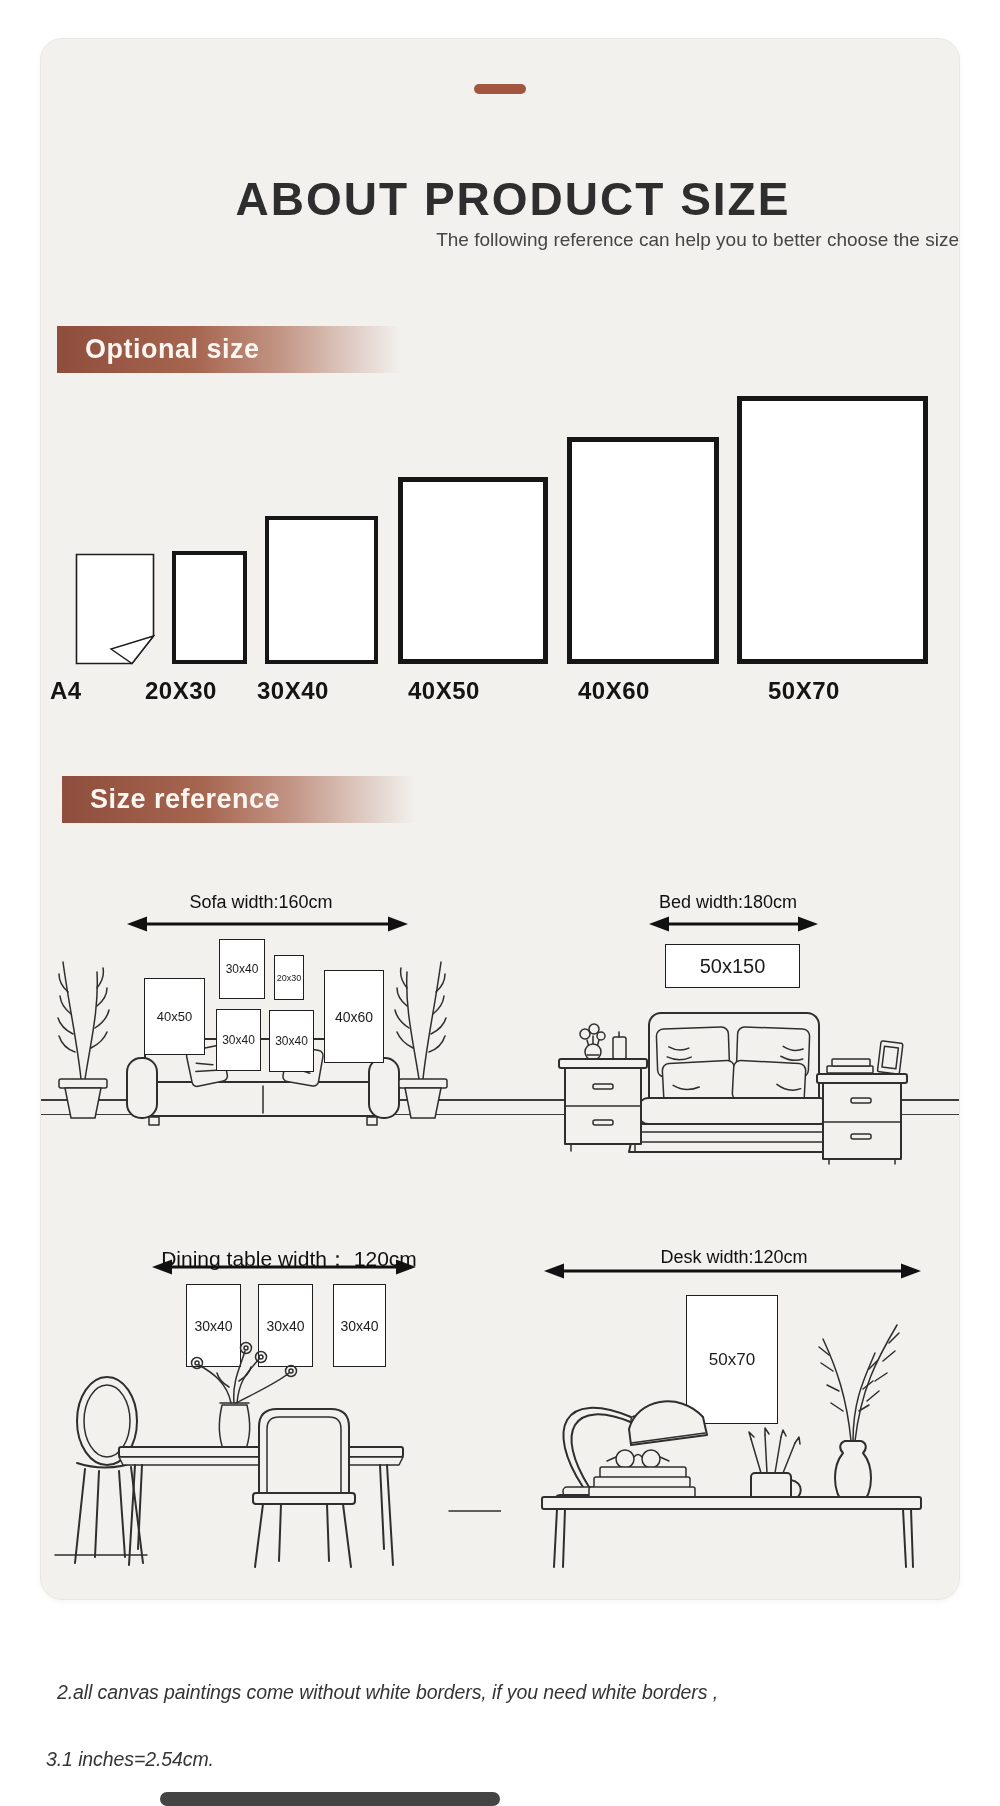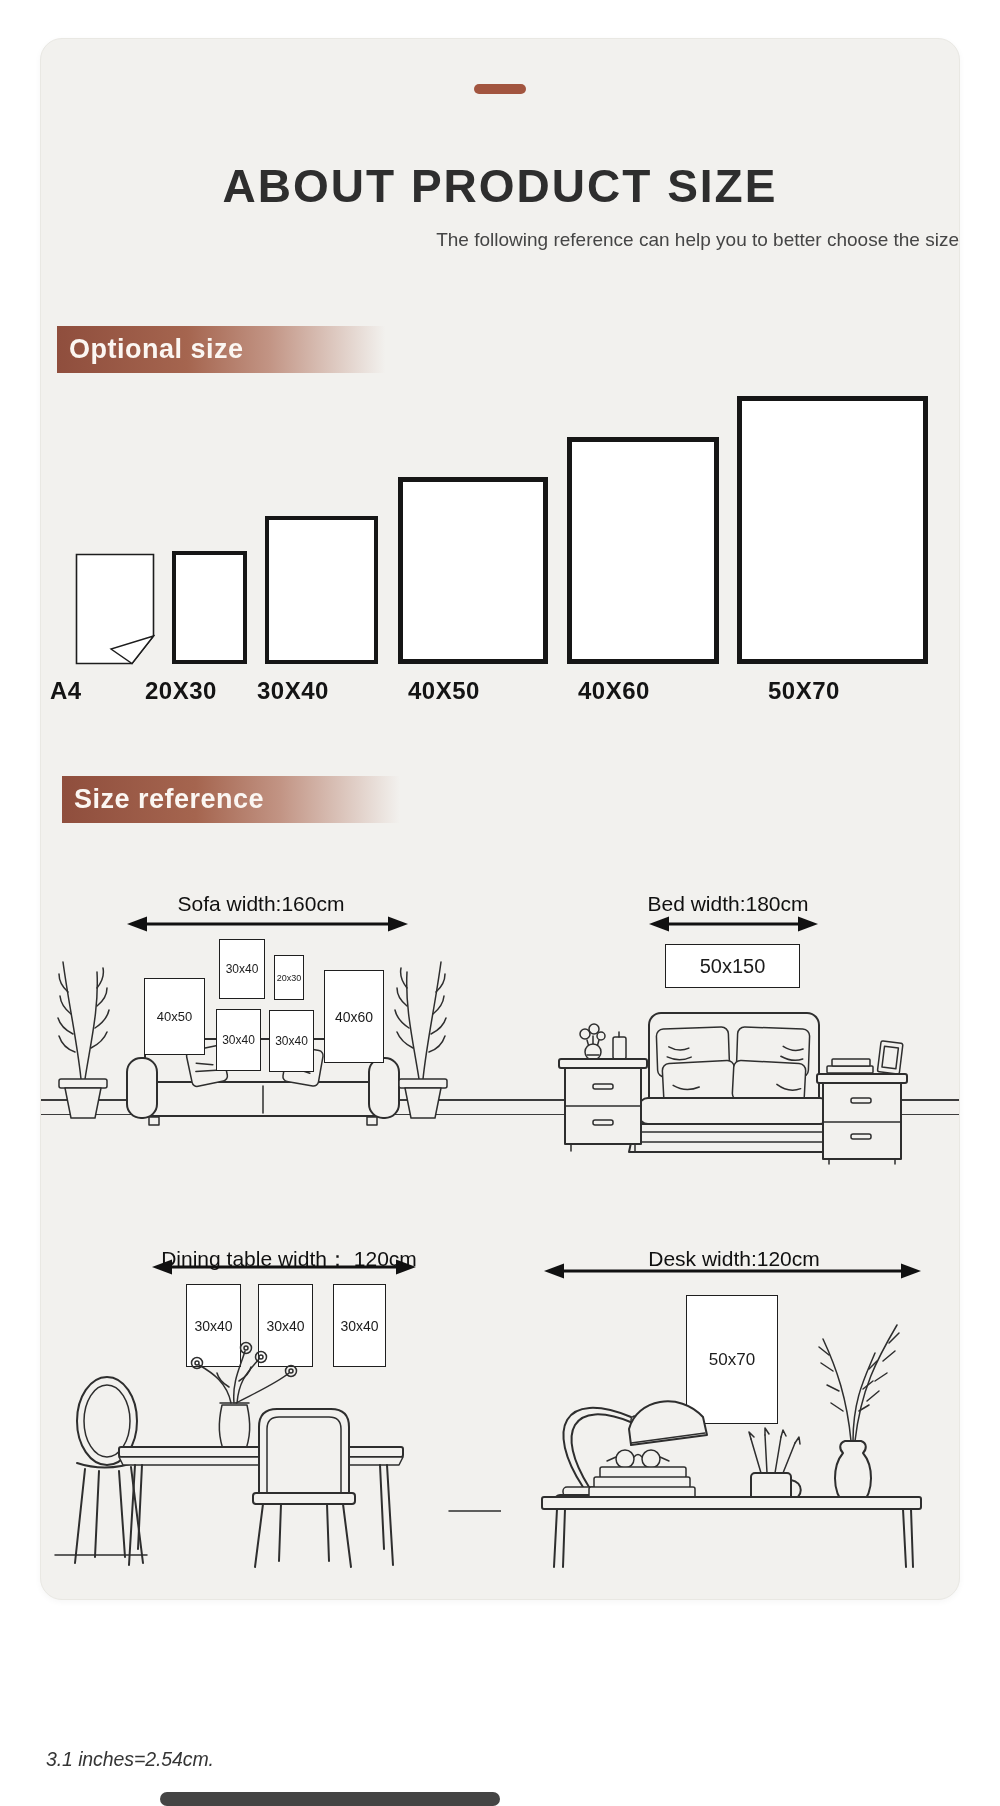--- a/index.html
+++ b/index.html
@@ -5,38 +5,38 @@
   html,body{margin:0;padding:0;background:#fff}
   .page{position:relative;width:1000px;height:1806px;background:#ffffff;overflow:hidden;
         font-family:"Liberation Sans",sans-serif;color:#2d2d2d}
   .abs{position:absolute}
   .card{position:absolute;left:40px;top:38px;width:918px;height:1560px;background:#f2f1ee;
         border:1px solid #e9e8e3;border-radius:22px;overflow:hidden;box-shadow:0 2px 6px rgba(0,0,0,.04)}
   .dash{left:433px;top:45px;width:52px;height:10px;border-radius:5px;background:#a2553f}
   .title{left:0;top:120px;width:100%;text-align:center;font-size:46px;font-weight:900;
          letter-spacing:2px;color:#2e2e2e}
   .subtitle{left:0;top:190px;width:100%;text-align:right;font-size:19px;color:#454545}
-  .section-bar{height:47px;line-height:47px;padding-left:12px;font-size:27px;font-weight:700;
+  .section-bar{height:47px;line-height:47px;padding-left:28px;font-size:27px;font-weight:700;
                color:#fbf6f2;letter-spacing:.5px;
                background:linear-gradient(90deg,#8f4e3d 0%,#a5654f 38%,#c29484 62%,rgba(242,241,238,0) 96%)}
   .bar-optional{left:16px;top:287px;width:330px}
   .bar-reference{left:21px;top:737px;width:340px}
   .sizebox{background:#fff;border:4px solid #161616;box-sizing:border-box}
   .b2030{left:131px;top:512px;width:75px;height:113px}
   .b3040{left:224px;top:477px;width:113px;height:148px}
   .b4050{left:357px;top:438px;width:150px;height:187px;border-width:5px}
   .b4060{left:526px;top:398px;width:152px;height:227px;border-width:5px}
   .b5070{left:696px;top:357px;width:191px;height:268px;border-width:5px}
   .ba4{left:34px;top:514px;width:80px;height:112px}
   .sizelabel{top:638px;width:130px;text-align:left;font-size:24px;font-weight:700;
              color:#141414;letter-spacing:.5px}
   .la4{left:9px}.l2030{left:104px}.l3040{left:216px}.l4050{left:367px}.l4060{left:537px}.l5070{left:727px}
   .baseboard{left:0;top:1060px;width:918px;height:13px;border-top:2px solid #3c3c3c;
              border-bottom:1.5px solid #3c3c3c;z-index:1}
-  .scene-title{font-size:21px;font-weight:500;color:#101010;z-index:4;white-space:nowrap;
+  .scene-title{font-size:18px;font-weight:500;color:#101010;z-index:4;white-space:nowrap;
                transform:translateX(-50%)}
   .t-sofa{left:220px;top:853px}.t-bed{left:687px;top:853px}
   .t-dining{left:248px;top:1206px;font-size:21px}.t-desk{left:693px;top:1208px}
   .scene-svg{z-index:2}
   .svg-sofa{left:0;top:817px}.svg-bed{left:460px;top:817px}
   .svg-dining{left:0;top:1192px;z-index:3}.svg-desk{left:458px;top:1192px;z-index:3}
   .frame{background:#fff;border:1.5px solid #1f1f1f;box-sizing:border-box;z-index:2;
          display:flex;align-items:center;justify-content:center;color:#1c1c1c}
   .fr-s4050{left:103px;top:939px;width:61px;height:77px;font-size:13px}
   .fr-s3040a{left:178px;top:900px;width:46px;height:60px;font-size:12px}
@@ -60,21 +60,21 @@
   .arrow-line{stroke:#111;stroke-width:3}
   .arrow-head{fill:#111;stroke:none}
 </style>
 </head>
 <body>
 
 <div class="page">
   <div class="card">
 
     <div class="abs dash"></div>
-    <h1 class="abs title" style="margin:0">ABOUT PRODUCT SIZE</h1>
+    <h1 class="abs title" style="margin:13px">ABOUT PRODUCT SIZE</h1>
     <p class="abs subtitle" style="margin:0">The following reference can help you to better choose the size</p>
 
     <div class="abs section-bar bar-optional">
       <span>Optional size</span>
     </div>
 
     <div class="abs ba4">
       <svg width="80" height="112" viewBox="0 0 80 112">
         <path d="M1.5,1.5 H78.5 V83 L57,110.5 H1.5 Z" fill="#ffffff" stroke="#1d1d1d" stroke-width="1.6"></path>
         <path d="M78.5,83 L36,96 L57,110.5 Z" fill="#ffffff" stroke="#1d1d1d" stroke-width="1.4"></path>
@@ -321,16 +321,17 @@
     <div class="abs frame fr-d3">
         <span>30x40</span>
       </div>
 
     <div class="abs frame fr-desk">
         <span>50x70</span>
       </div>
 
   </div>
 
+  <div class="abs note n2">2.all canvas paintings come without white borders, if you need white borders ,</div>
   <div class="abs note n4">3.1 inches=2.54cm.</div>
 
   <div class="abs bottombar"></div>
 </div>
 
 </body></html>

